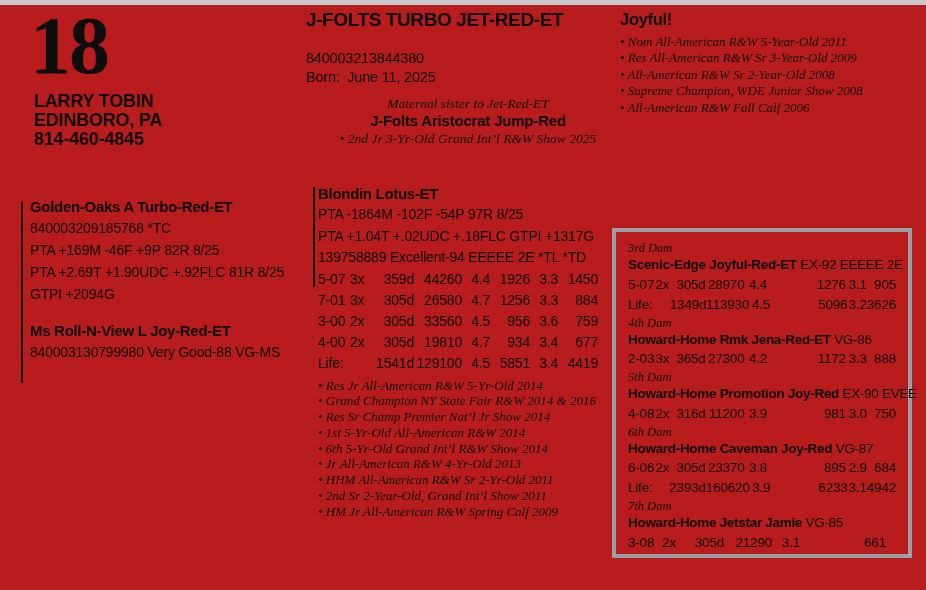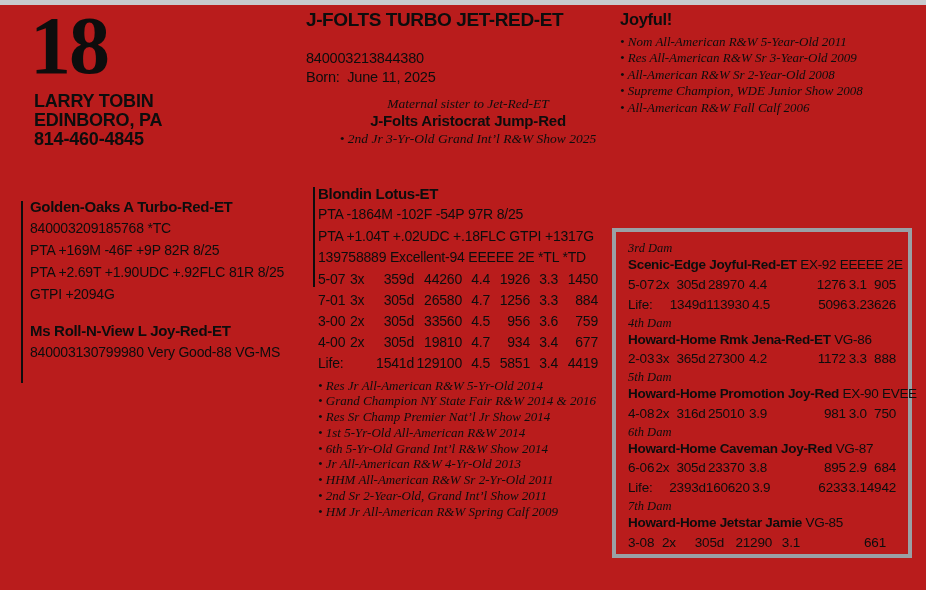--- a/index.html
+++ b/index.html
@@ -232,21 +232,21 @@
         <span class="c5">1172</span>
         <span class="c6">3.3</span>
         <span class="c7">888</span>
       </div>
       <div class="dam-label">5th Dam</div>
       <div class="dam-name-line"><span class="dam-name">Howard-Home Promotion Joy-Red </span><span class="dam-score">EX-90 EVEE</span></div>
       <div class="rec-row">
         <span class="c0">4-08</span>
         <span class="c1">2x</span>
         <span class="c2">316d</span>
-        <span class="c3">25010</span>
+        <span class="c3">11200</span>
         <span class="c4">3.9</span>
         <span class="c5">981</span>
         <span class="c6">3.0</span>
         <span class="c7">750</span>
       </div>
       <div class="dam-label">6th Dam</div>
       <div class="dam-name-line"><span class="dam-name">Howard-Home Caveman Joy-Red </span><span class="dam-score">VG-87</span></div>
       <div class="rec-row">
         <span class="c0">6-06</span>
         <span class="c1">2x</span>

